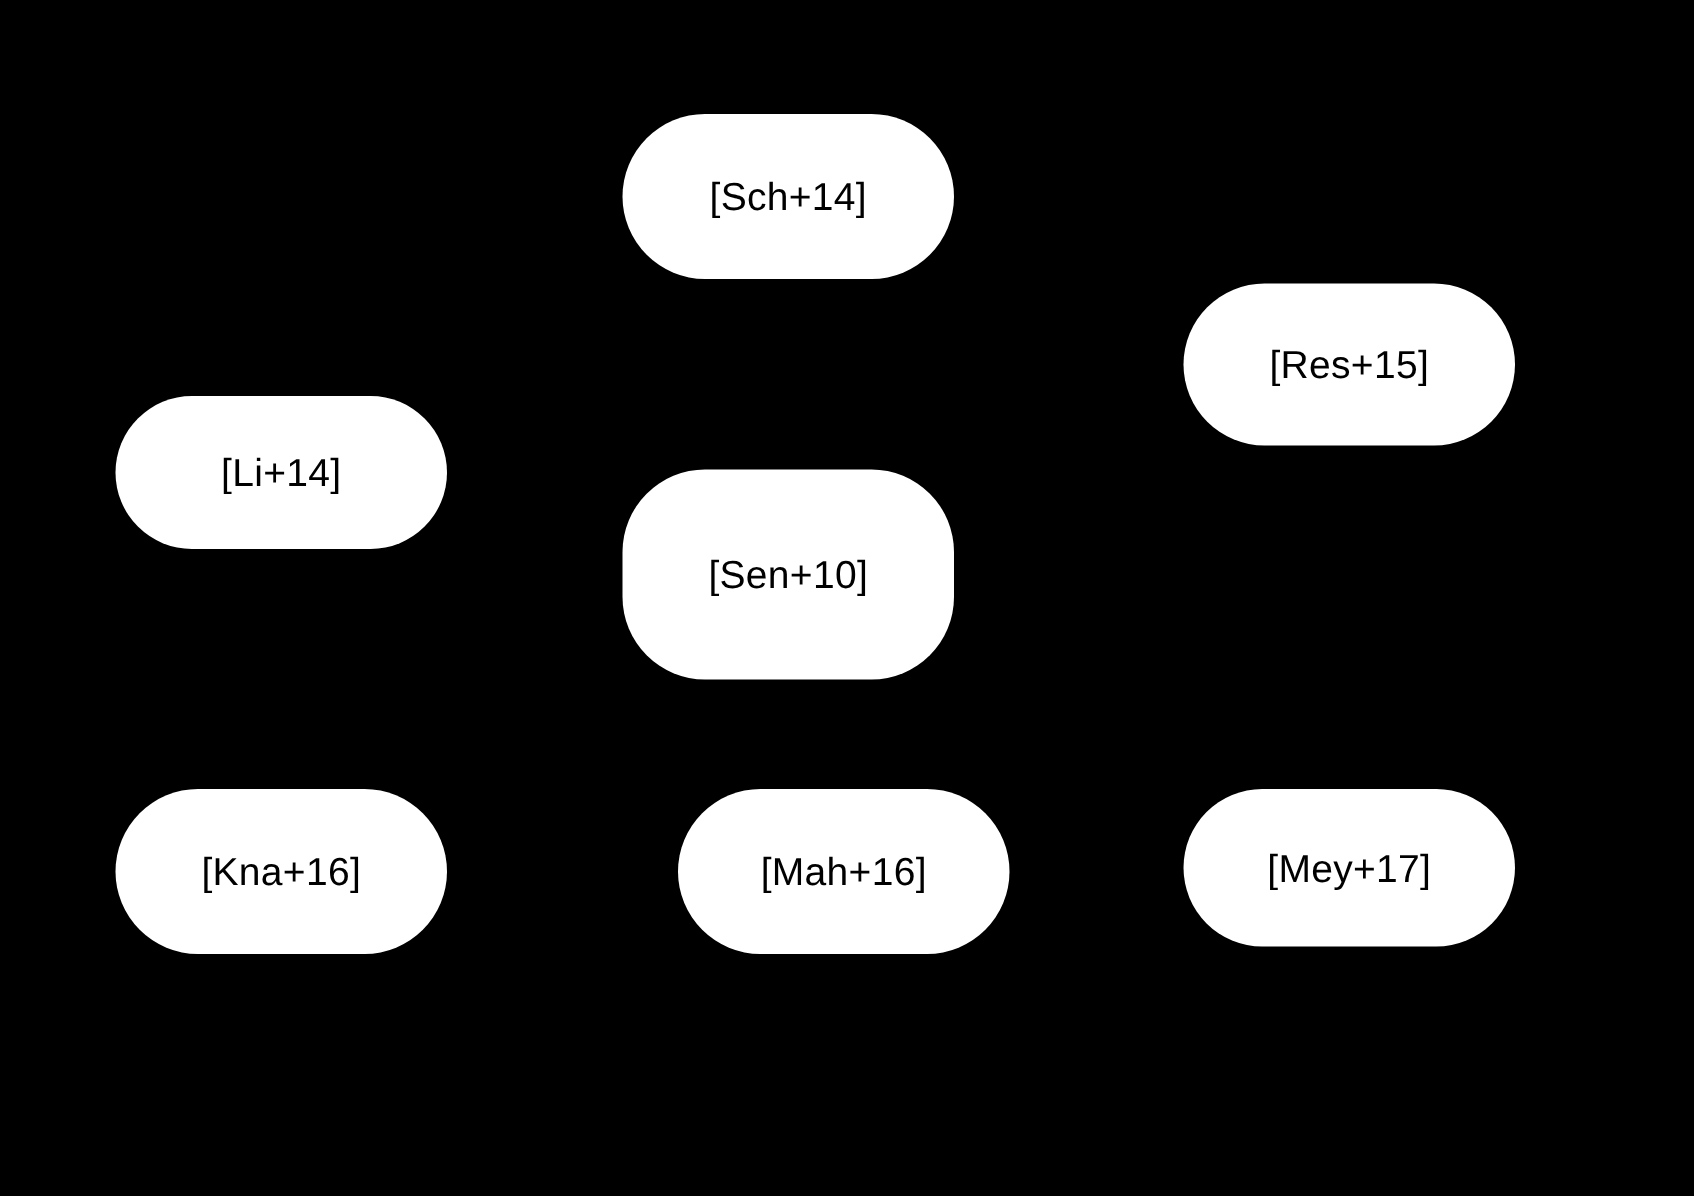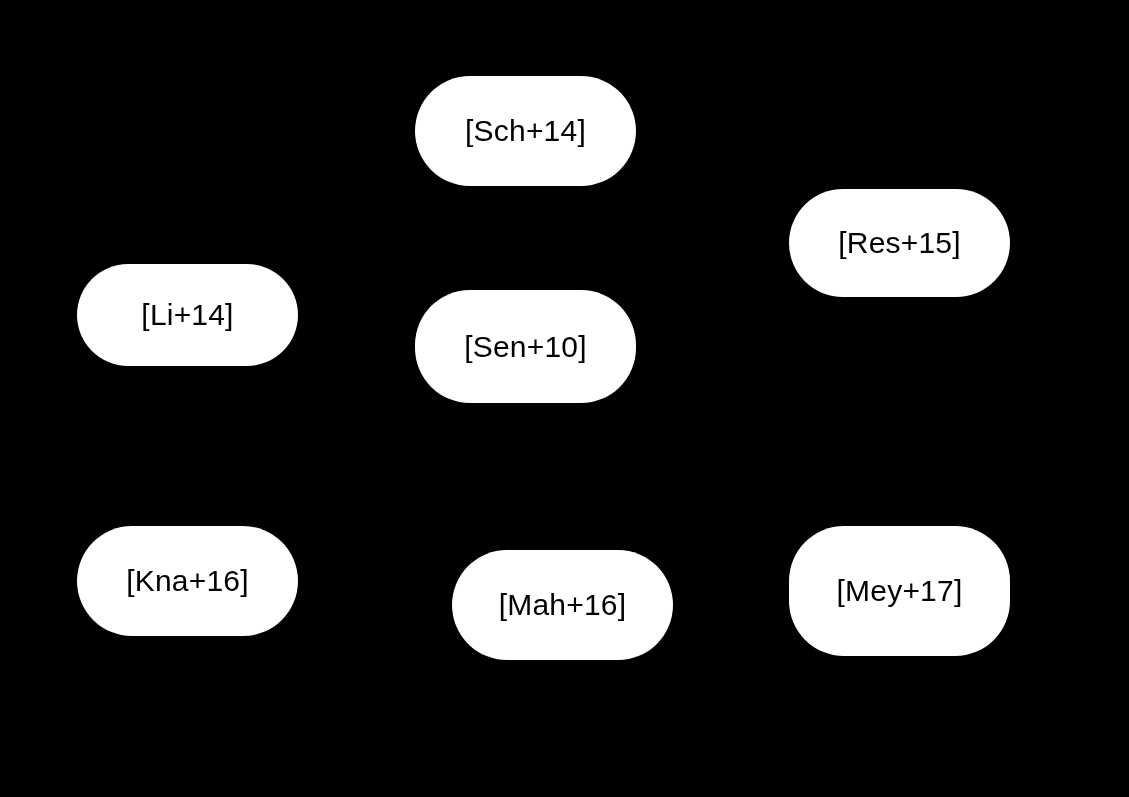--- a/index.html
+++ b/index.html
@@ -20,21 +20,21 @@
     background: #ffffff;
     border-radius: 55px;
     display: flex;
     align-items: center;
     justify-content: center;
     box-sizing: border-box;
   }
   .node-label {
     color: #000000;
     font-family: "Liberation Sans", sans-serif;
-    font-size: 30px;
+    font-size: 26px;
     line-height: 1;
     white-space: nowrap;
     letter-spacing: 0.2px;
   }
 </style>
 </head>
 <body>
 
 <div id="canvas">
 
@@ -43,29 +43,29 @@
   </div>
 
   <div class="node" style="left:789px; top:189px; width:221px; height:108px;">
     <span class="node-label">[Res+15]</span>
   </div>
 
   <div class="node" style="left:77px; top:264px; width:221px; height:102px;">
     <span class="node-label">[Li+14]</span>
   </div>
 
-  <div class="node" style="left:415px; top:290px; width:221px; height:113px;">
+  <div class="node" style="left:415px; top:313px; width:221px; height:140px;">
     <span class="node-label">[Sen+10]</span>
   </div>
 
   <div class="node" style="left:77px; top:526px; width:221px; height:110px;justify-content:center;">
     <span class="node-label">[Kna+16]</span>
   </div>
 
-  <div class="node" style="left:452px; top:526px; width:221px; height:110px;margin-top:24px;">
+  <div class="node" style="left:452px; top:526px; width:221px; height:110px;">
     <span class="node-label">[Mah+16]</span>
   </div>
 
-  <div class="node" style="left:789px; top:526px; width:221px; height:130px;">
+  <div class="node" style="left:789px; top:526px; width:221px; height:105px;">
     <span class="node-label">[Mey+17]</span>
   </div>
 
 </div>
 
 </body></html>

